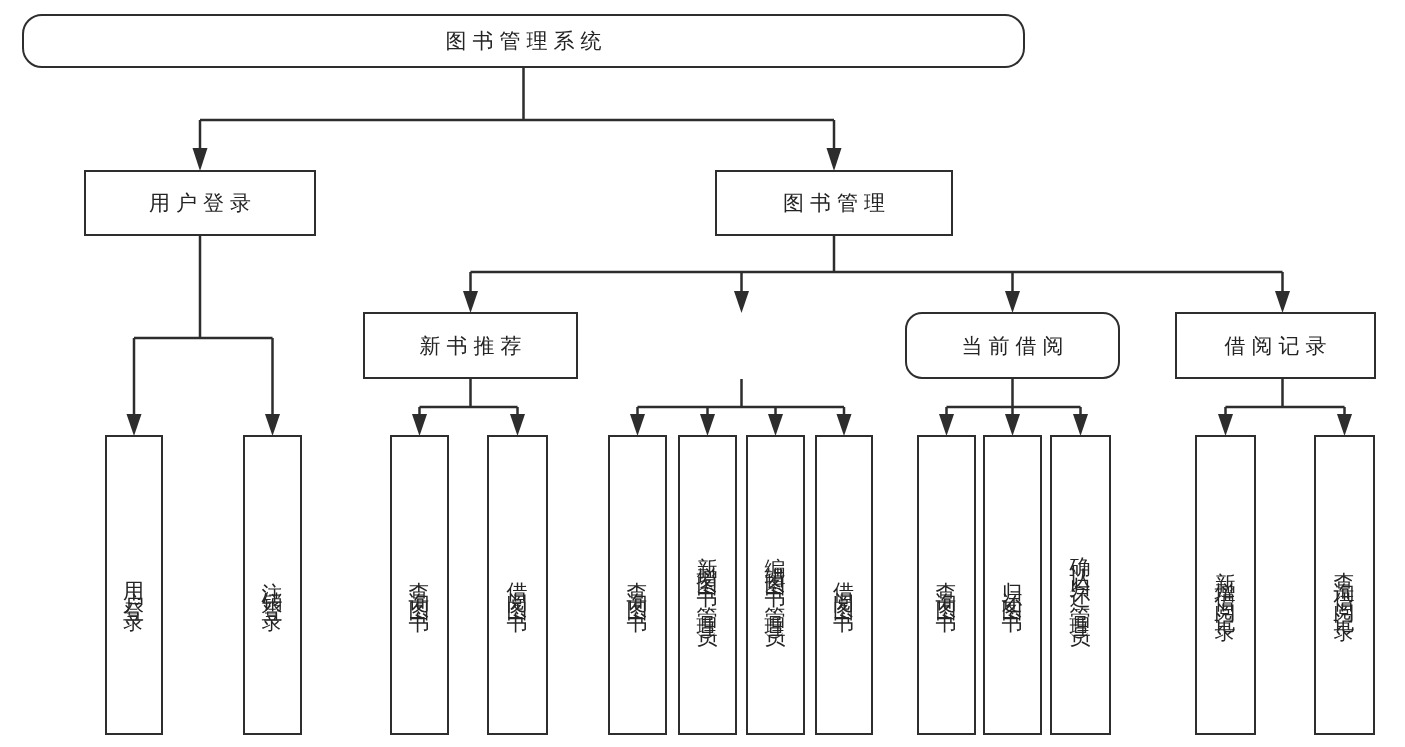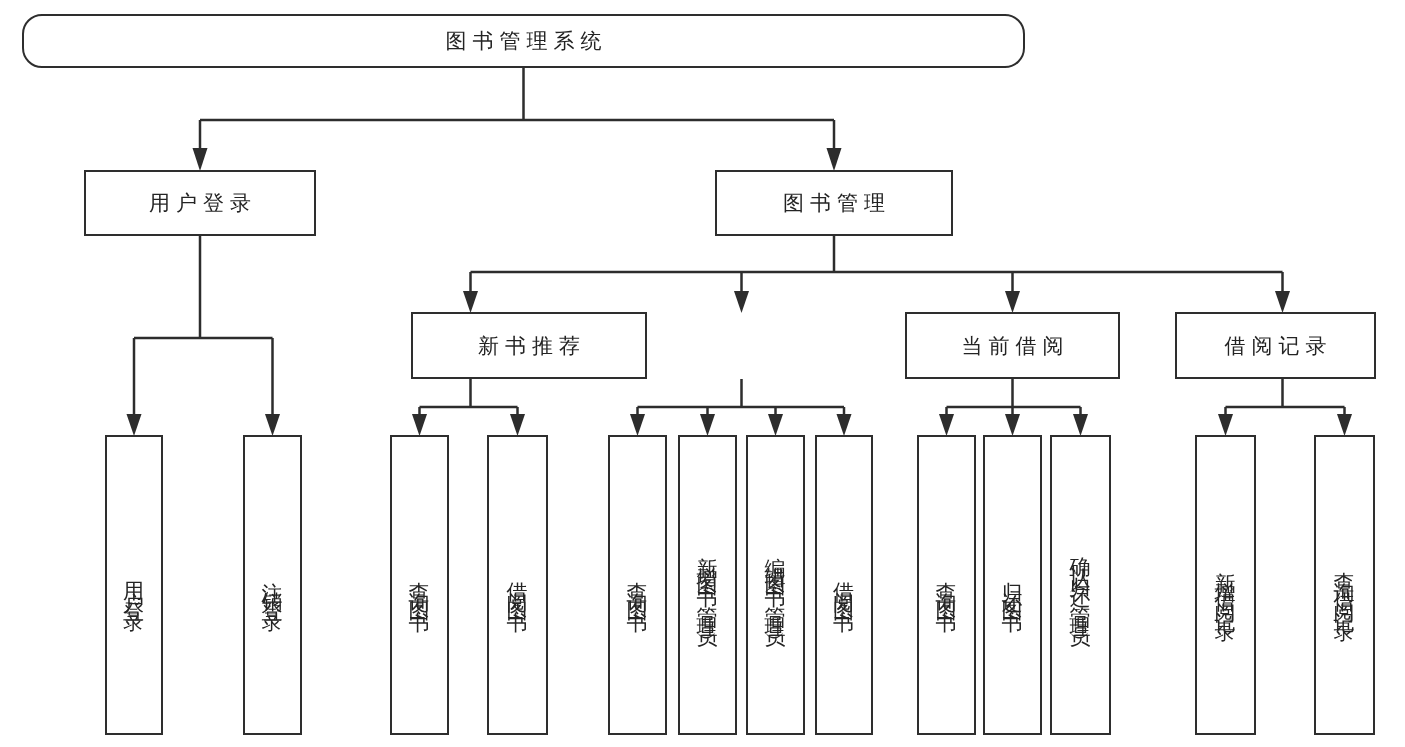--- a/index.html
+++ b/index.html
@@ -144,22 +144,22 @@
       <line class="wire" x1="1344.5" y1="407" x2="1344.5" y2="419"></line>
       <polygon class="head" points="1337,414 1352,414 1344.5,436"></polygon>
     </g>
   </svg>
 
   <div class="node hbox root" style="left:22px; top:14px; width:1003px; height:54px;border-radius:20px;">图书管理系统</div>
 
   <div class="node hbox" style="left:84px; top:170px; width:232px; height:66px;">用户登录</div>
   <div class="node hbox" style="left:715px; top:170px; width:238px; height:66px;">图书管理</div>
 
-  <div class="node hbox" style="left:363px; top:312px; width:236px; height:67px;margin-left:48px;">新书推荐</div>
-  <div class="node hbox" style="left:905px; top:312px; width:215px; height:67px;">当前借阅</div>
+  <div class="node hbox" style="left:363px; top:312px; width:215px; height:67px;">新书推荐</div>
+  <div class="node hbox" style="left:905px; top:312px; width:215px; height:67px;border-radius:17px;">当前借阅</div>
   <div class="node hbox" style="left:1175px; top:312px; width:201px; height:67px;">借阅记录</div>
 
   <div class="node leaf" style="left:105px; width:58px;">
     <span class="vtext">用户登录</span>
   </div>
   <div class="node leaf" style="left:243px; width:59px;">
     <span class="vtext">注销登录</span>
   </div>
 
   <div class="node leaf" style="left:390px; width:59px;">

